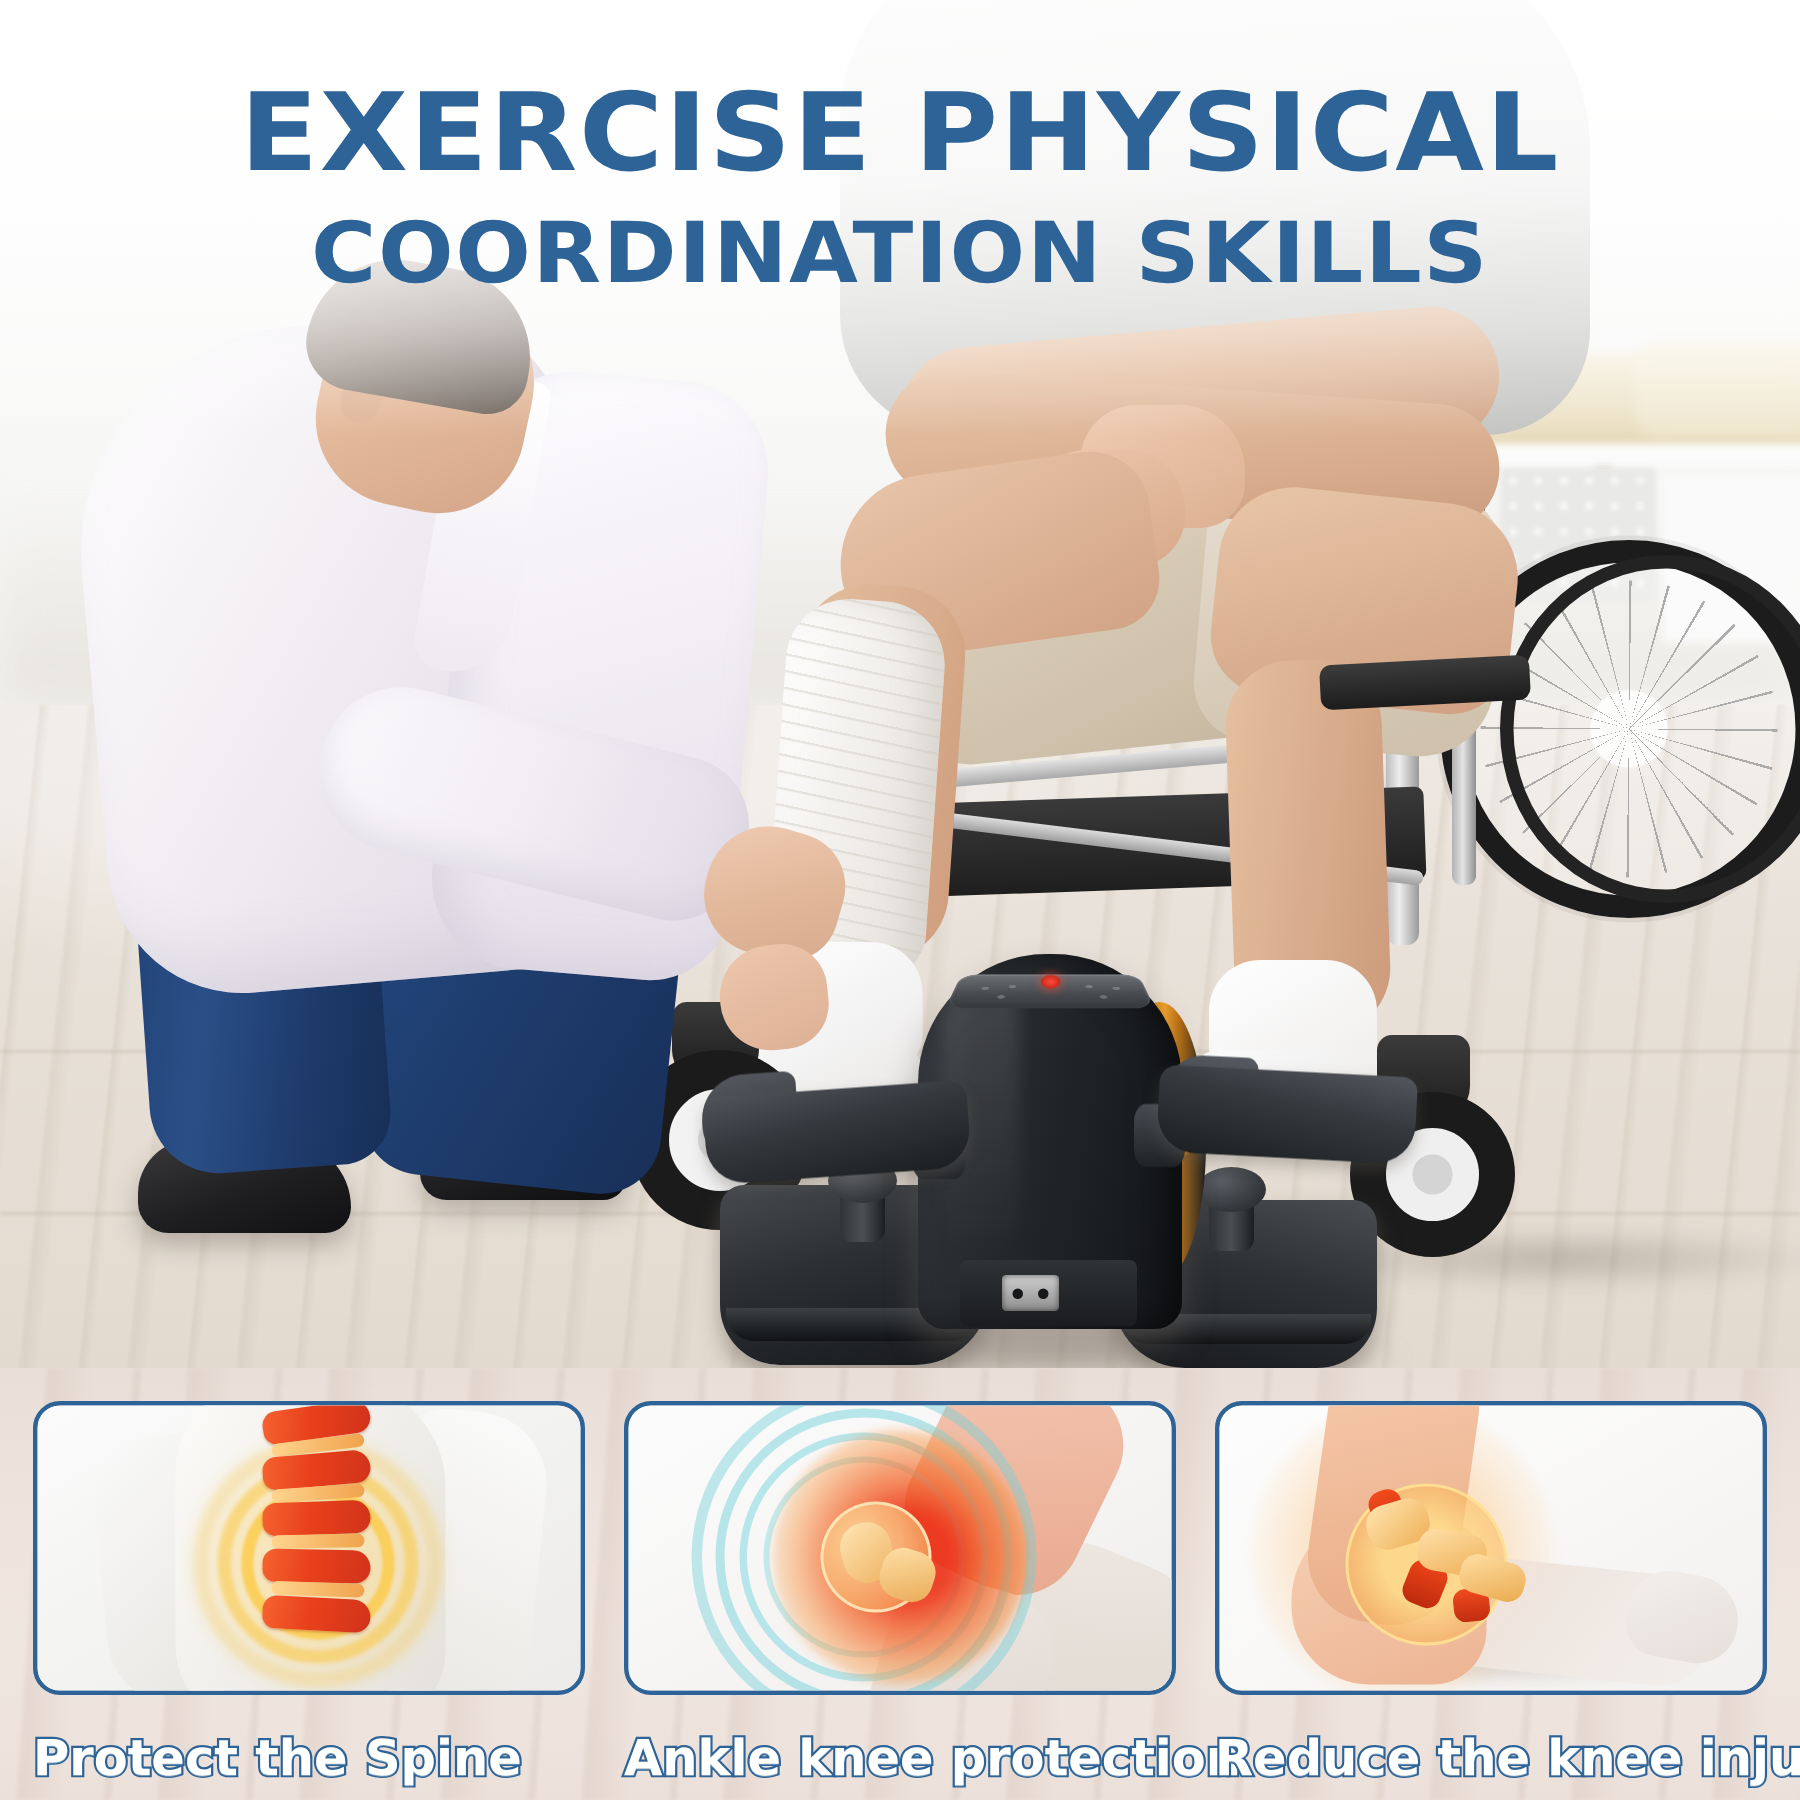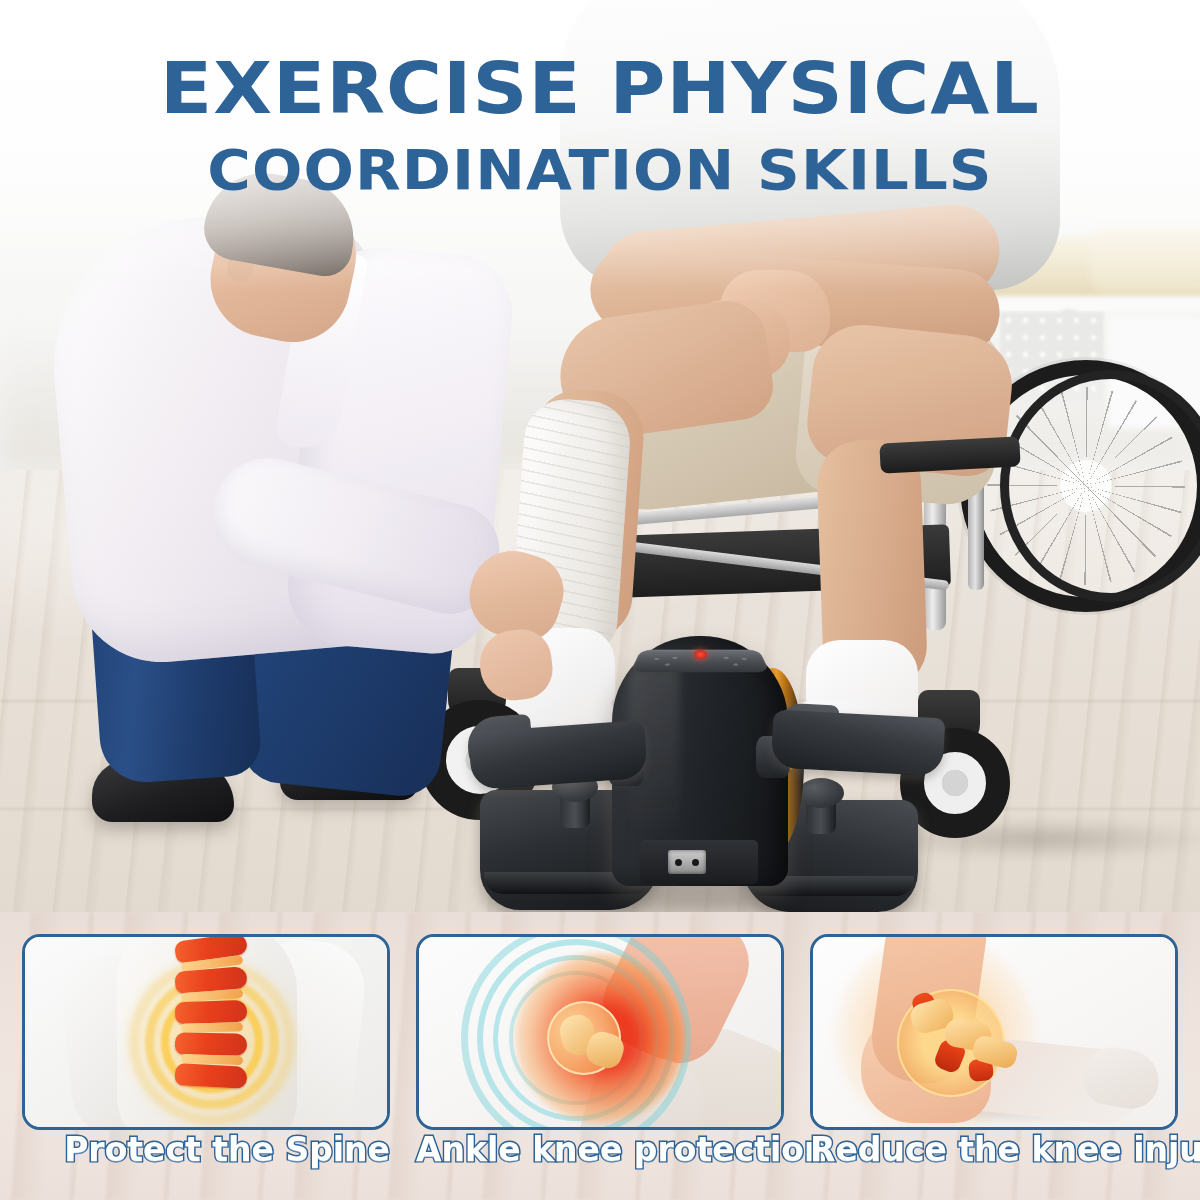--- a/index.html
+++ b/index.html
@@ -435,21 +435,21 @@
   .t3-red1 { position:absolute; left:102px; top:56px; width:22px; height:34px;
            background:linear-gradient(180deg,#f24a1c,#c62d10); border-radius:9px; transform:rotate(-20deg); }
   .t3-red2 { position:absolute; left:124px; top:104px; width:26px; height:30px;
            background:linear-gradient(180deg,#ee4618,#bd2a0e); border-radius:9px; transform:rotate(22deg); }
   .t3-red3 { position:absolute; left:156px; top:122px; width:24px; height:22px;
            background:linear-gradient(180deg,#f04b1d,#c12c0f); border-radius:8px; transform:rotate(-6deg); }
   .t3-shadow { position:absolute; left:70px; top:162px; width:230px; height:26px;
            background:radial-gradient(ellipse, rgba(200,186,176,.5), rgba(200,186,176,0) 70%);
            filter:blur(3px); }
 
-  .cap { margin-top:0; text-align:right;
+  .cap { margin-top:22px; text-align:left;
          font-size:33px; font-weight:700; letter-spacing:0px;
          font-family:"DejaVu Sans","Liberation Sans",sans-serif;
          color:#ffffff;
          -webkit-text-stroke:3px #2d6396;
          paint-order:stroke fill;
          text-shadow:0 1px 0 rgba(255,255,255,.35);
          white-space:nowrap; }
   .cap span { position:relative; }
 </style>
 </head>

